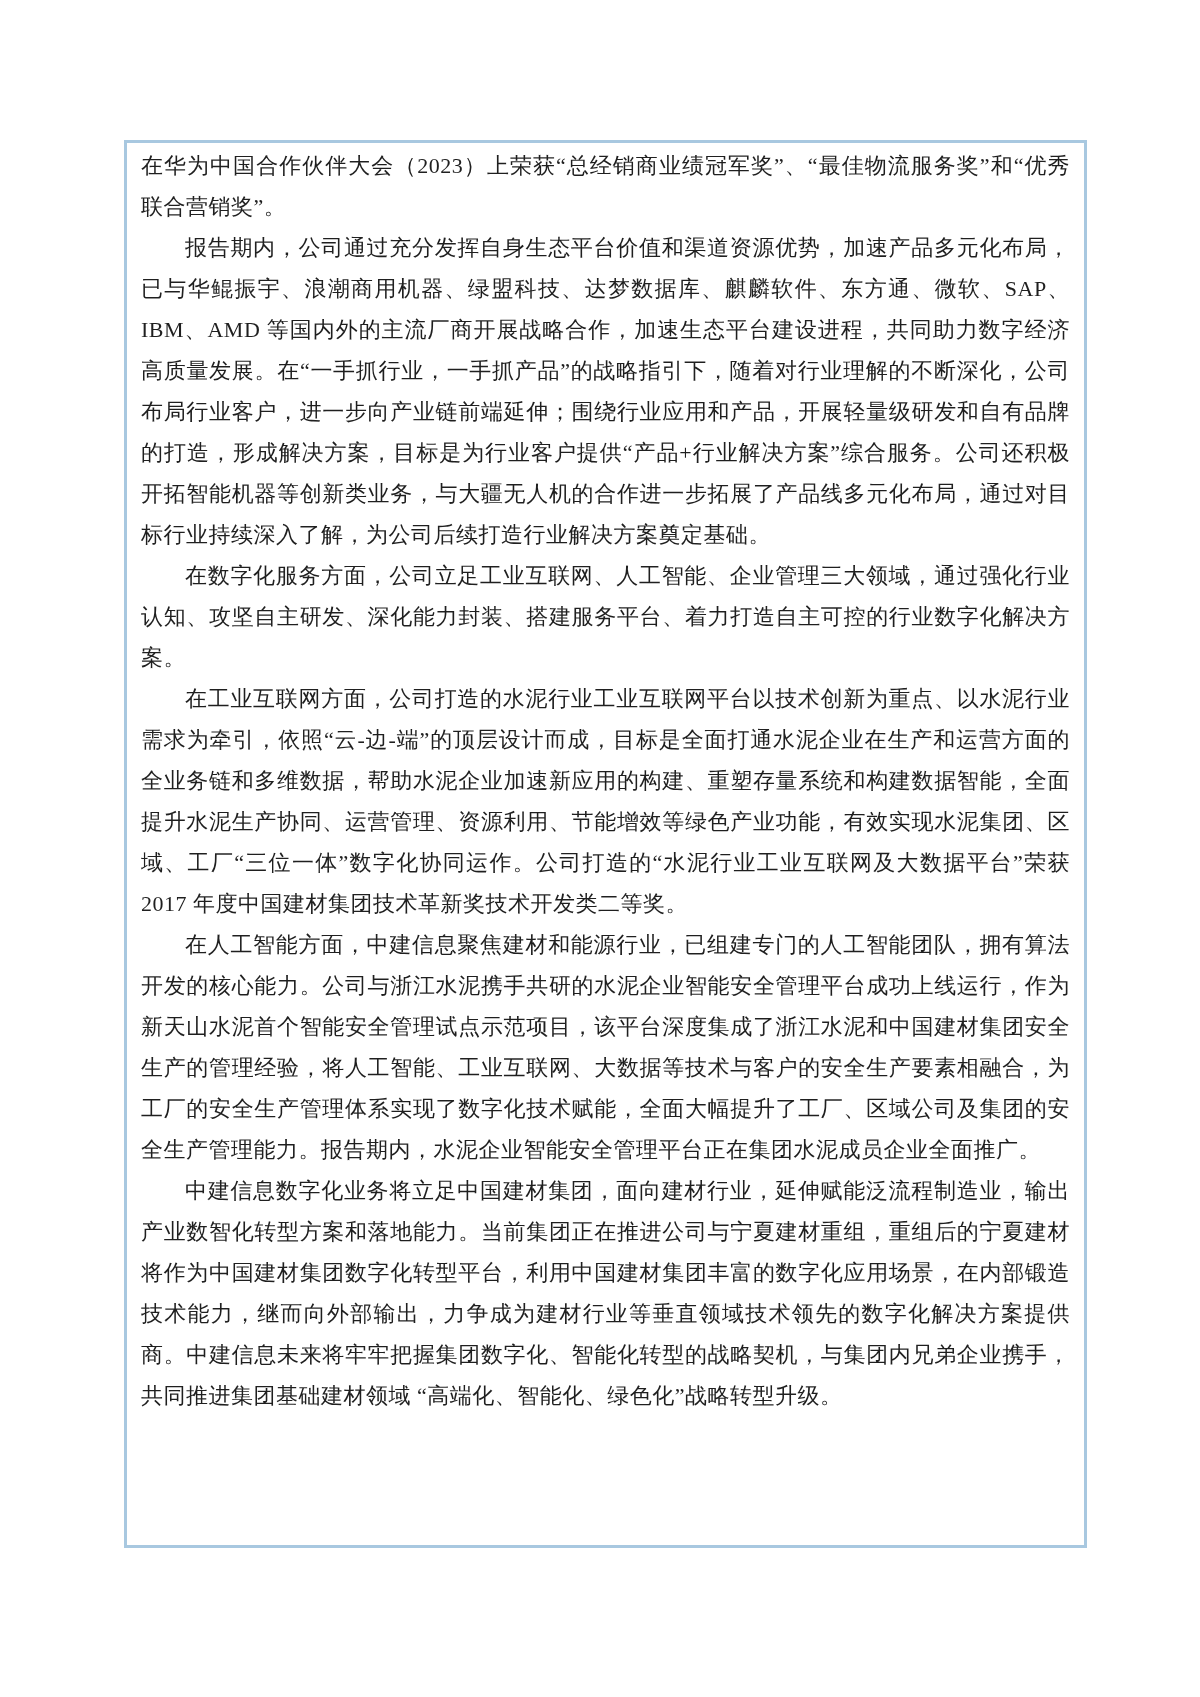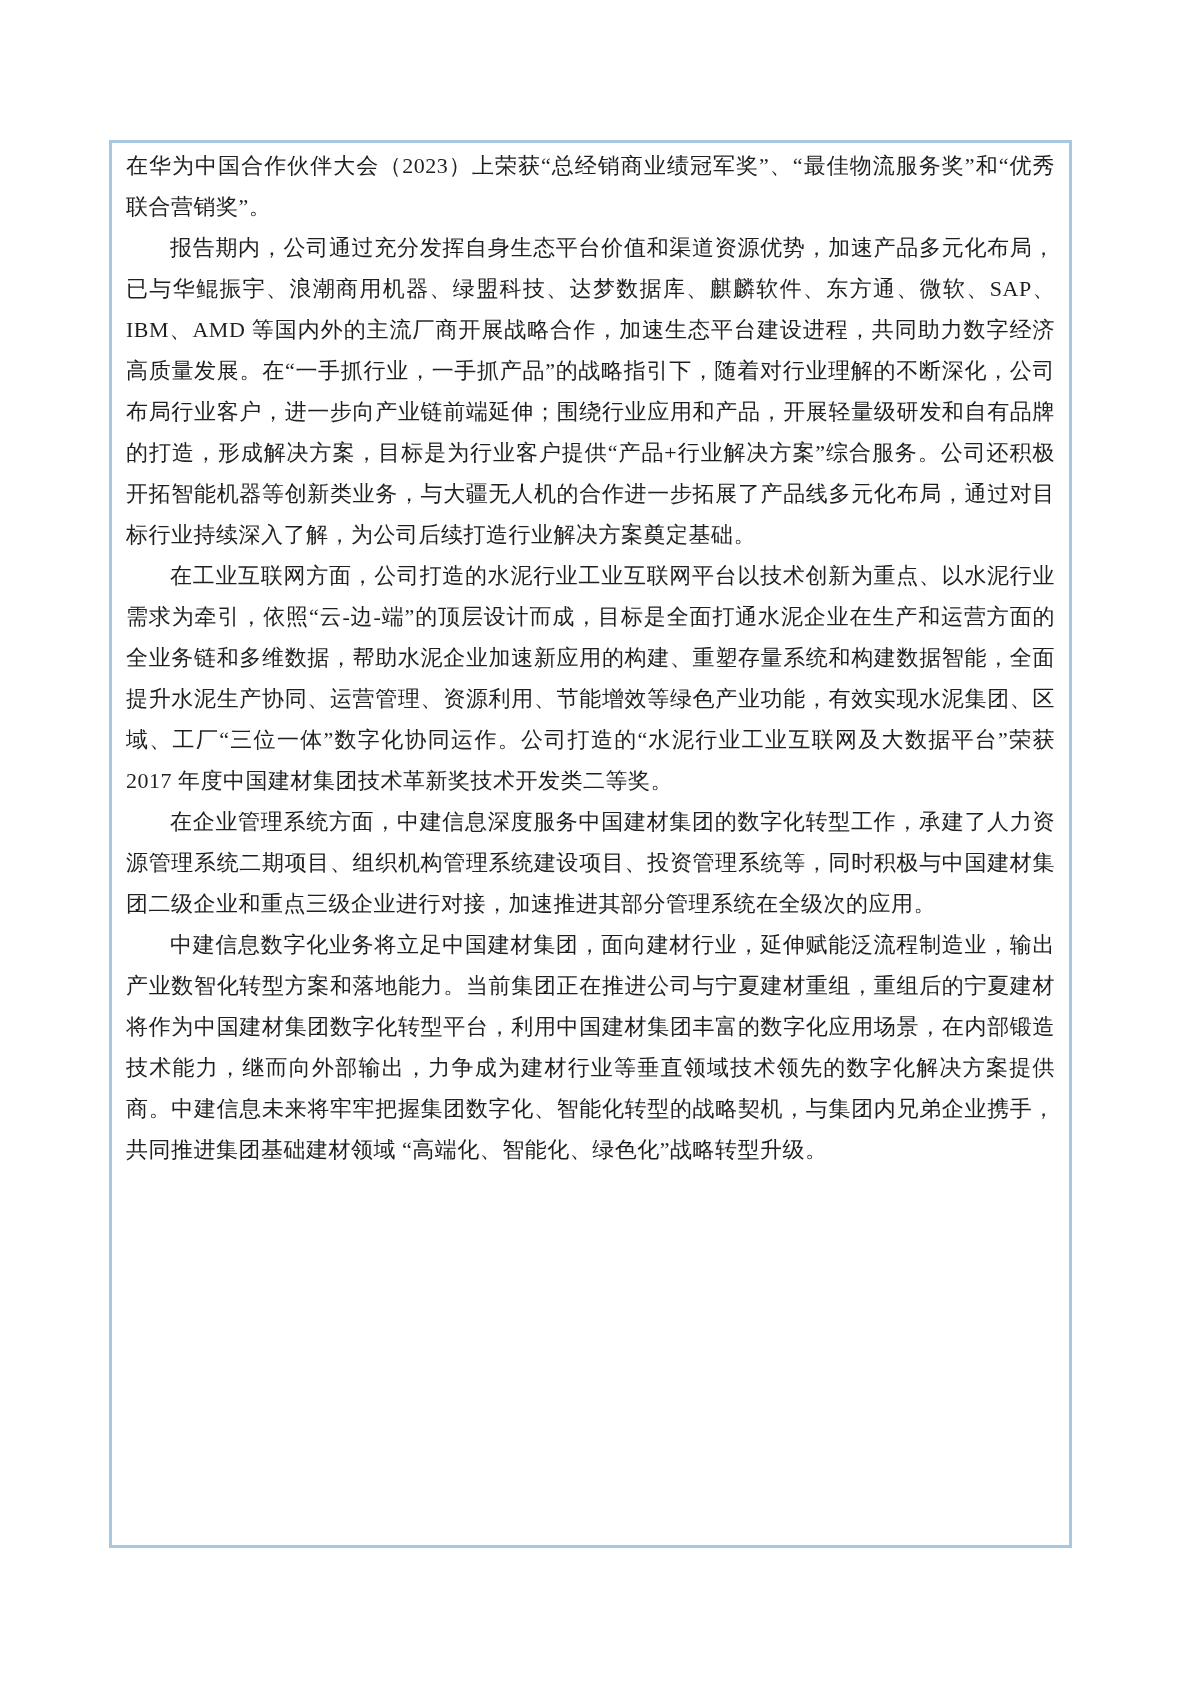--- a/index.html
+++ b/index.html
@@ -13,21 +13,21 @@
     position: relative;
     overflow: hidden;
   }
   .page {
     position: absolute;
     inset: 0;
     background: #ffffff;
   }
   .text-frame {
     position: absolute;
-    left: 109px;
+    left: 124px;
     top: 140px;
     width: 963px;
     height: 1408px;
     box-sizing: border-box;
     border: 3px solid #a8c8e0;
     padding: 2px 14px 0 14px;
     overflow: hidden;
     background: #ffffff;
   }
   .para {
@@ -47,18 +47,19 @@
   }
 </style>
 </head>
 <body style="background: rgb(255, 255, 255);">
 
 <div class="page">
   <div class="text-frame" style="border-color: rgb(168, 200, 224); color: rgb(31, 31, 31);">
     <div>
         <p class="para">在华为中国合作伙伴大会（2023）上荣获“总经销商业绩冠军奖”、“最佳物流服务奖”和“优秀联合营销奖”。</p>
         <p class="para indent">报告期内，公司通过充分发挥自身生态平台价值和渠道资源优势，加速产品多元化布局，已与华鲲振宇、浪潮商用机器、绿盟科技、达梦数据库、麒麟软件、东方通、微软、SAP、IBM、AMD 等国内外的主流厂商开展战略合作，加速生态平台建设进程，共同助力数字经济高质量发展。在“一手抓行业，一手抓产品”的战略指引下，随着对行业理解的不断深化，公司布局行业客户，进一步向产业链前端延伸；围绕行业应用和产品，开展轻量级研发和自有品牌的打造，形成解决方案，目标是为行业客户提供“产品+行业解决方案”综合服务。公司还积极开拓智能机器等创新类业务，与大疆无人机的合作进一步拓展了产品线多元化布局，通过对目标行业持续深入了解，为公司后续打造行业解决方案奠定基础。</p>
+        <p class="para indent">在数字化服务方面，公司立足工业互联网、人工智能、企业管理三大领域，通过强化行业认知、攻坚自主研发、深化能力封装、搭建服务平台、着力打造自主可控的行业数字化解决方案。</p>
         <p class="para indent">在工业互联网方面，公司打造的水泥行业工业互联网平台以技术创新为重点、以水泥行业需求为牵引，依照“云-边-端”的顶层设计而成，目标是全面打通水泥企业在生产和运营方面的全业务链和多维数据，帮助水泥企业加速新应用的构建、重塑存量系统和构建数据智能，全面提升水泥生产协同、运营管理、资源利用、节能增效等绿色产业功能，有效实现水泥集团、区域、工厂“三位一体”数字化协同运作。公司打造的“水泥行业工业互联网及大数据平台”荣获 2017 年度中国建材集团技术革新奖技术开发类二等奖。</p>
-        <p class="para indent">在企业管理系统方面，中建信息深度服务中国建材集团的数字化转型工作，承建了人力资源管理系统二期项目、组织机构管理系统建设项目、投资管理系统等，同时积极与中国建材集团二级企业和重点三级企业进行对接，加速推进其部分管理系统在全级次的应用。</p>
+        <p class="para indent">在人工智能方面，中建信息聚焦建材和能源行业，已组建专门的人工智能团队，拥有算法开发的核心能力。公司与浙江水泥携手共研的水泥企业智能安全管理平台成功上线运行，作为新天山水泥首个智能安全管理试点示范项目，该平台深度集成了浙江水泥和中国建材集团安全生产的管理经验，将人工智能、工业互联网、大数据等技术与客户的安全生产要素相融合，为工厂的安全生产管理体系实现了数字化技术赋能，全面大幅提升了工厂、区域公司及集团的安全生产管理能力。报告期内，水泥企业智能安全管理平台正在集团水泥成员企业全面推广。</p>
         <p class="para indent">中建信息数字化业务将立足中国建材集团，面向建材行业，延伸赋能泛流程制造业，输出产业数智化转型方案和落地能力。当前集团正在推进公司与宁夏建材重组，重组后的宁夏建材将作为中国建材集团数字化转型平台，利用中国建材集团丰富的数字化应用场景，在内部锻造技术能力，继而向外部输出，力争成为建材行业等垂直领域技术领先的数字化解决方案提供商。中建信息未来将牢牢把握集团数字化、智能化转型的战略契机，与集团内兄弟企业携手，共同推进集团基础建材领域 “高端化、智能化、绿色化”战略转型升级。</p>
       </div>
   </div>
 </div>
 
 </body></html>

